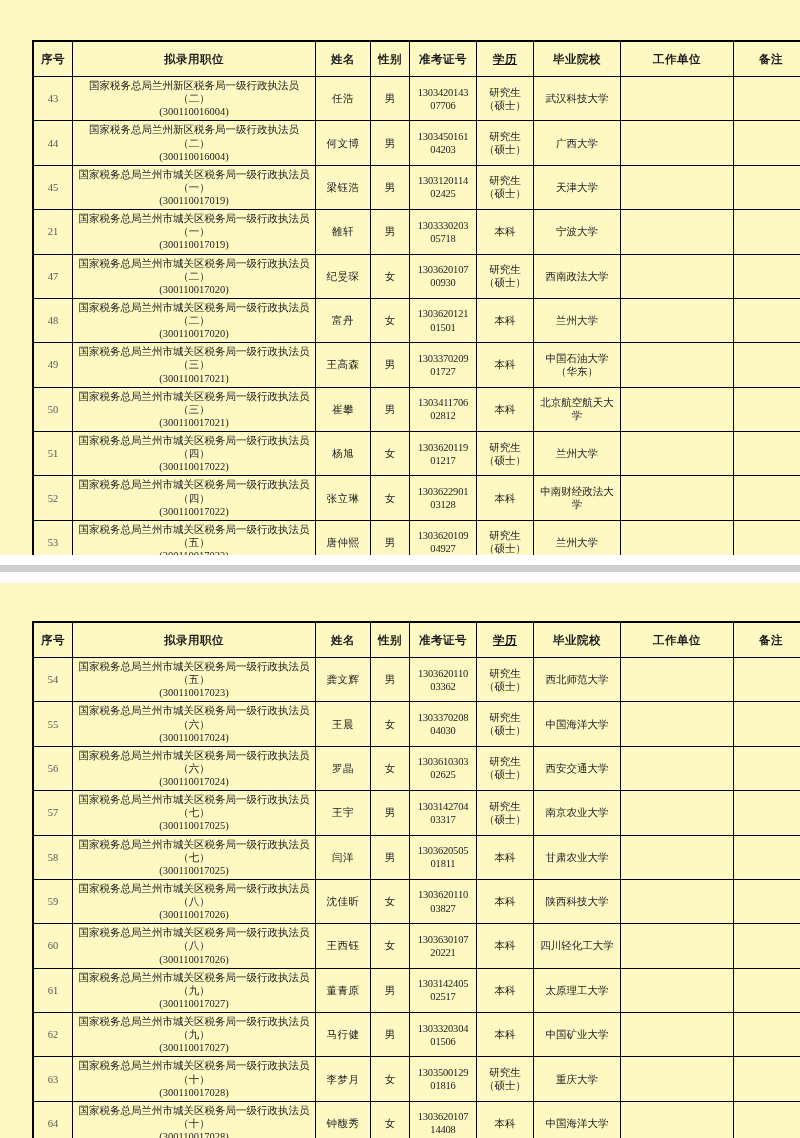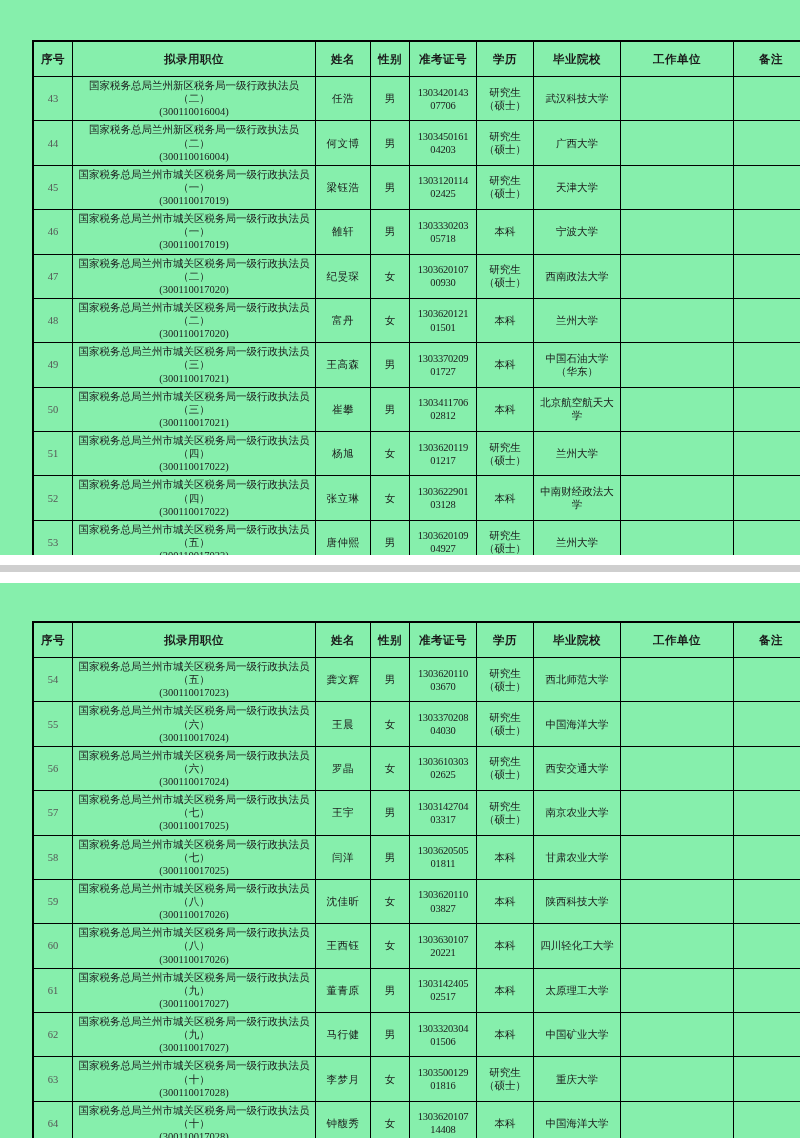--- a/index.html
+++ b/index.html
@@ -12,21 +12,21 @@
     font-family: "Liberation Serif", "DejaVu Serif", serif;
     color: #1a1a1a;
     -webkit-font-smoothing: antialiased;
   }
   .doc {
     width: 800px;
     position: relative;
   }
   .page {
     width: 800px;
-    background: #86efac;
+    background: #fef9c3;
     box-sizing: border-box;
     position: relative;
   }
   .page-1 { padding: 40px 32px 0 32px; height: 555px; }
   .page-2 { padding: 38px 32px 0 32px; height: 555px; }
 
   .gap {
     width: 800px;
     height: 28px;
     background: #ffffff;
@@ -72,21 +72,21 @@
   td.c-edu  { width: 52px; font-size: 10px; line-height: 1.3; }
   td.c-school { width: 82px; font-size: 10px; line-height: 1.3; margin-top: 16px; }
   td.c-work { width: 108px; }
   td.c-note { width: 70px; }
 
   th.h-seq { width: 34px; }
   th.h-pos { width: 238px; margin-left: 48px; }
   th.h-name { width: 50px; }
   th.h-sex { width: 34px; }
   th.h-exam { width: 62px; }
-  th.h-edu { width: 52px; }
+  th.h-edu { width: 52px; text-decoration: underline; }
   th.h-school { width: 82px; }
   th.h-work { width: 108px; }
   th.h-note { width: 70px; }
 
   .pos-line2 { display: block; }
   .exam-l1, .exam-l2 { display: block; }
   .edu-l1, .edu-l2 { display: block; }
   .school-l1, .school-l2 { display: block; }
 
   .footer {
@@ -169,21 +169,21 @@
               <span class="edu-l1">研究生</span>
               <span class="edu-l2">（硕士）</span>
             </td>
             <td class="c-school">
               <span class="school-l1">天津大学</span>
             </td>
             <td class="c-work"></td>
             <td class="c-note"></td>
           </tr>
           <tr>
-            <td class="c-seq">46</td>
+            <td class="c-seq">21</td>
             <td class="c-pos"><span class="pos-line1">国家税务总局兰州市城关区税务局一级行政执法员（一）</span><span class="pos-line2">(300110017019)</span></td>
             <td class="c-name">雒轩</td>
             <td class="c-sex">男</td>
             <td class="c-exam">
               <span class="exam-l1">1303330203</span>
               <span class="exam-l2">05718</span>
             </td>
             <td class="c-edu">
               <span class="edu-l1">本科</span>
             </td>
@@ -350,21 +350,21 @@
         </tr>
       </thead>
       <tbody id="tbody-p1">
           <tr>
             <td class="c-seq">54</td>
             <td class="c-pos"><span class="pos-line1">国家税务总局兰州市城关区税务局一级行政执法员（五）</span><span class="pos-line2">(300110017023)</span></td>
             <td class="c-name">龚文辉</td>
             <td class="c-sex">男</td>
             <td class="c-exam">
               <span class="exam-l1">1303620110</span>
-              <span class="exam-l2">03670</span>
+              <span class="exam-l2">03362</span>
             </td>
             <td class="c-edu">
               <span class="edu-l1">研究生</span>
               <span class="edu-l2">（硕士）</span>
             </td>
             <td class="c-school">
               <span class="school-l1">西北师范大学</span>
             </td>
             <td class="c-work"></td>
             <td class="c-note"></td>

